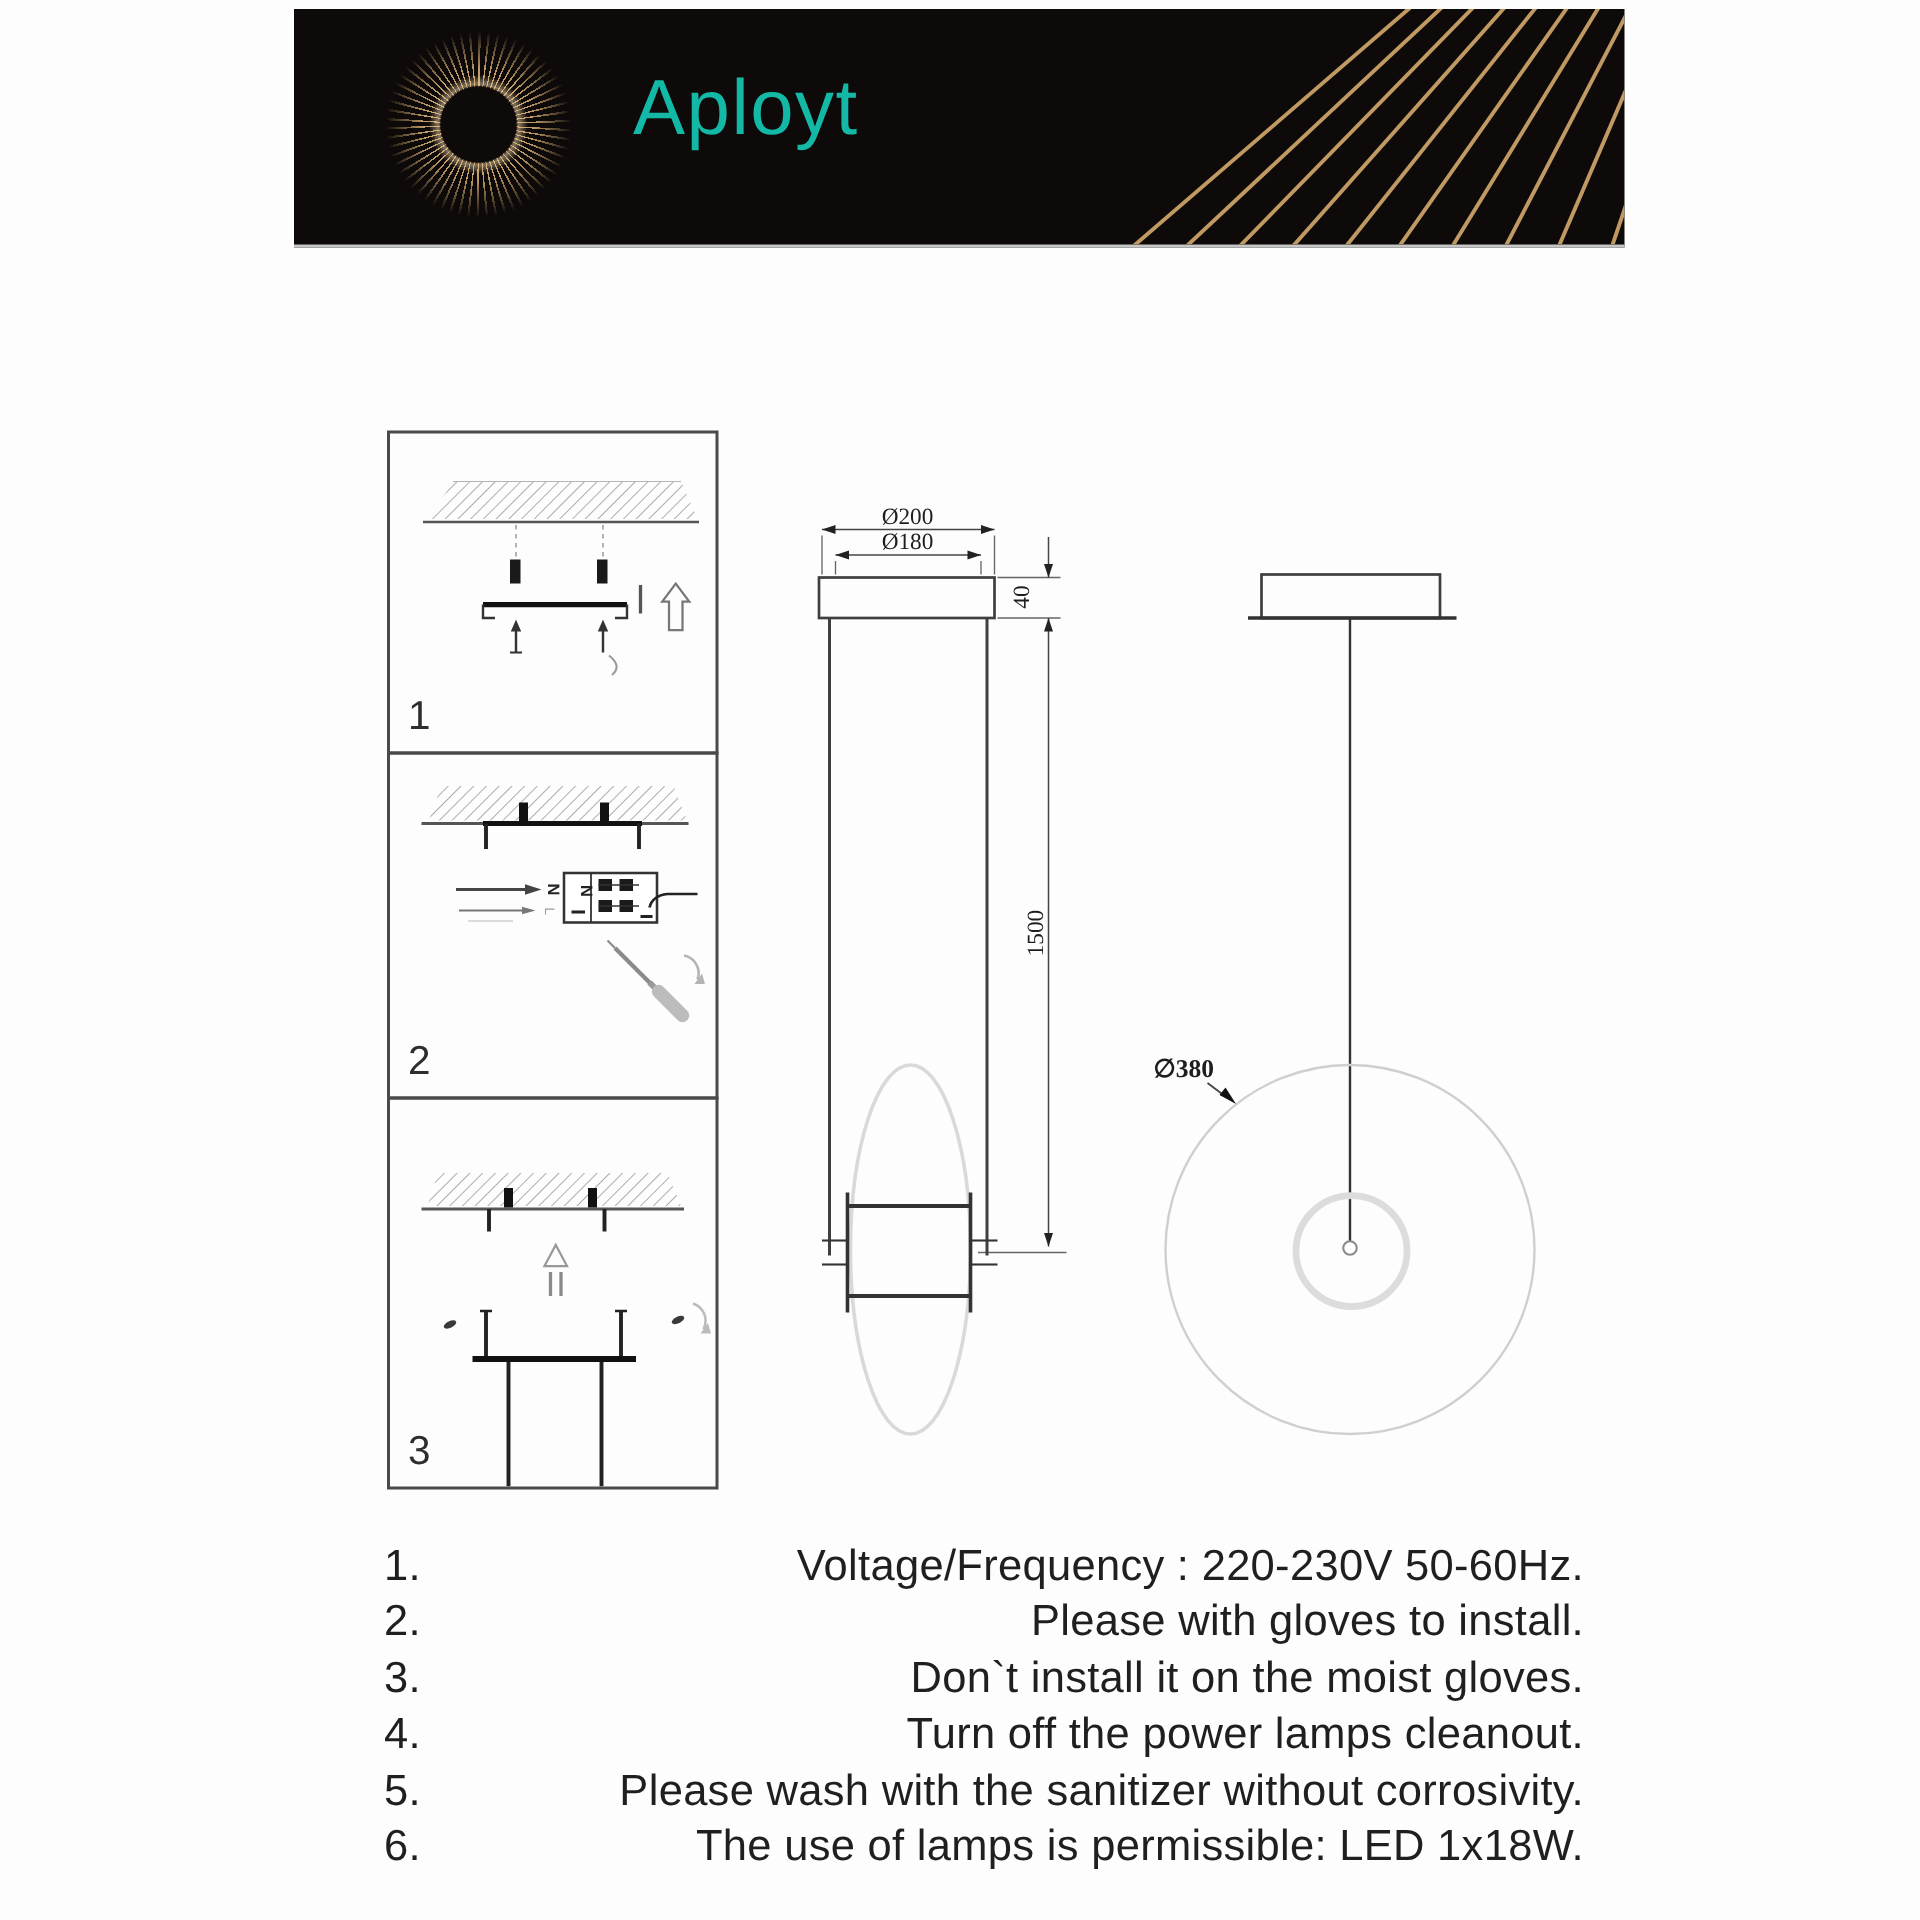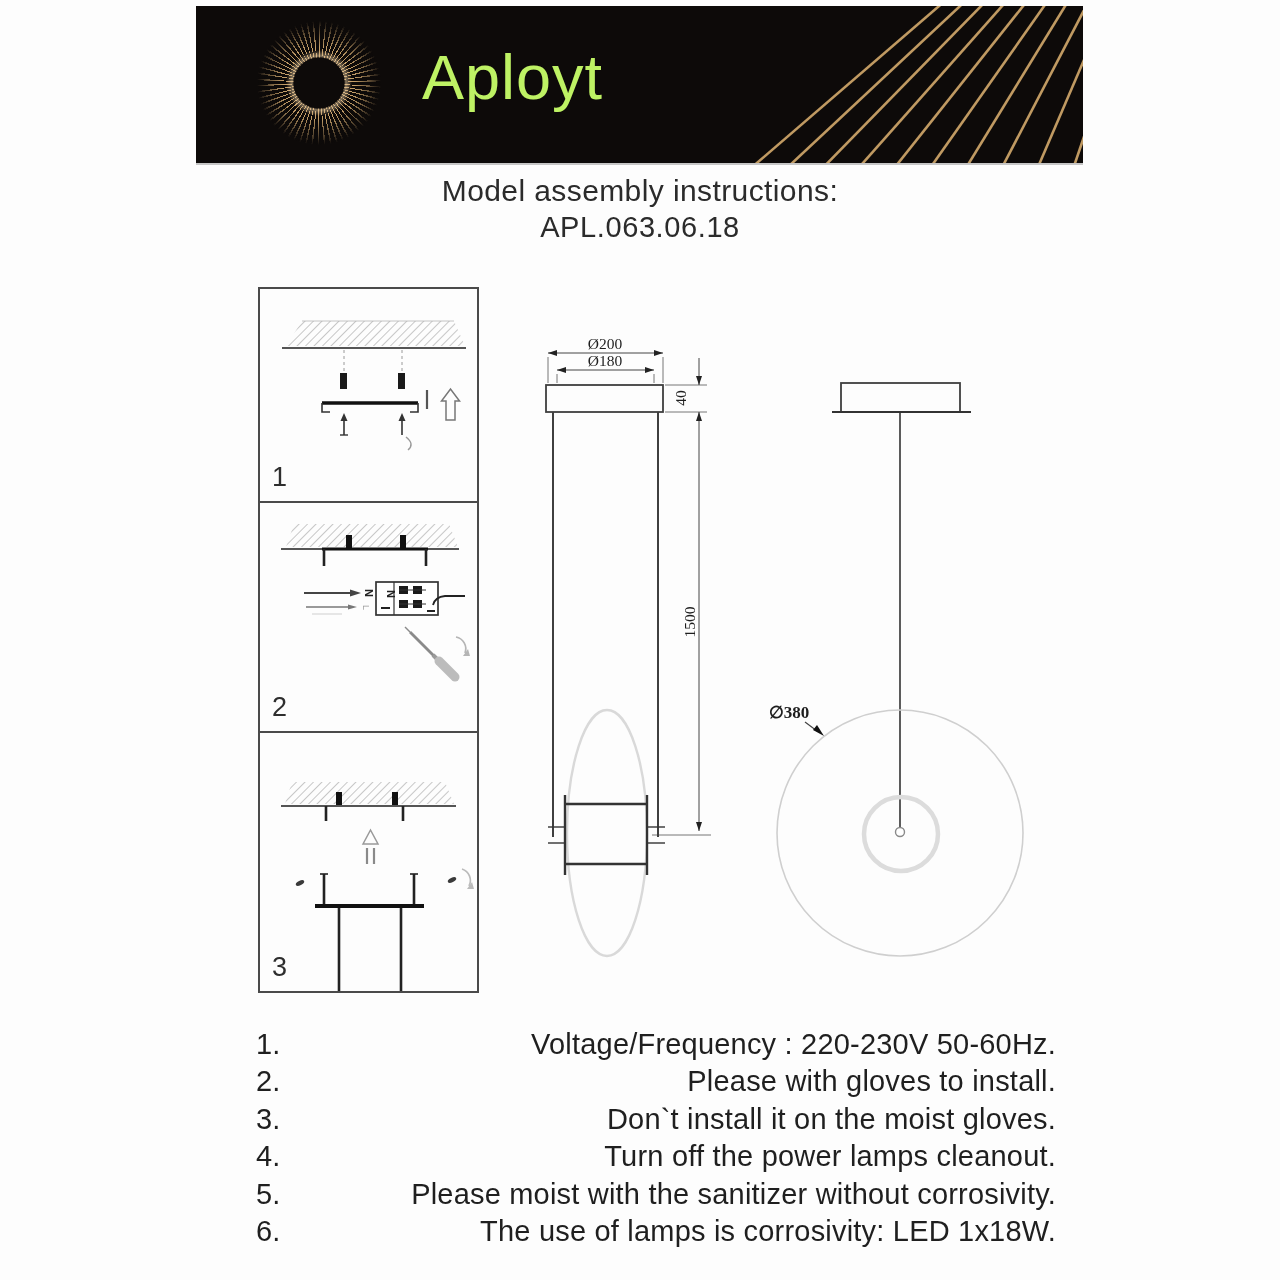--- a/index.html
+++ b/index.html
@@ -7,22 +7,22 @@
         font-family:"Liberation Sans",sans-serif;color:#222;}
   
   .banner{position:absolute;left:196px;top:6px;width:887px;height:157px;background:#0d0a09;
           border-bottom:2px solid #c6c6c6;overflow:hidden;}
   .starburst{position:absolute;left:60px;top:14px;width:126px;height:126px;border-radius:50%;
     background:
       radial-gradient(circle, #0d0a09 0 25px, rgba(13,10,9,0) 26px),
       radial-gradient(circle, rgba(0,0,0,0) 0 24px, rgba(238,209,164,0.55) 27px, rgba(238,209,164,0) 33px),
       radial-gradient(circle, rgba(13,10,9,0) 0 36px, rgba(13,10,9,0.6) 52px, #0d0a09 62px),
       repeating-conic-gradient(#c49e68 0deg 1.5deg, rgba(13,10,9,0) 1.5deg 5.8deg);}
-  .brand{position:absolute;left:226px;top:40px;font-size:63px;line-height:1;font-weight:300;
-         letter-spacing:1px;color:#bef264;}
+  .brand{position:absolute;left:226px;top:40px;font-size:52px;line-height:1;font-weight:300;
+         letter-spacing:1px;color:#14b8a6;}
   .rays{position:absolute;left:0;top:0;width:887px;height:157px;}
   
   .title-block{position:absolute;left:0;top:172px;width:1280px;text-align:center;}
   .title-line{font-size:30px;line-height:37px;color:#2b2b2b;letter-spacing:0.4px;}
   .model-line{font-size:29px;line-height:36px;color:#2b2b2b;letter-spacing:0.6px;}
   
   .panels{position:absolute;left:258px;top:287px;width:221px;}
   .panel{position:relative;width:221px;border:2px solid #4a4a4a;box-sizing:border-box;margin-top:-2px;}
   .panel:first-child{margin-top:0;}
   .panel svg{display:block;}
@@ -59,24 +59,20 @@
         <line x1="1010" y1="-230" x2="836" y2="175"></line>
         <line x1="1010" y1="-230" x2="873" y2="175"></line>
         <line x1="1010" y1="-230" x2="910" y2="175"></line>
         <line x1="1010" y1="-230" x2="947" y2="175"></line>
         <line x1="1010" y1="-230" x2="984" y2="175"></line>
         <line x1="1010" y1="-230" x2="1021" y2="175"></line>
       </g>
     </svg>
   </div>
 
-  <div class="title-block">
-    <div class="title-line">Model assembly instructions:</div>
-    <div class="model-line">APL.063.06.18</div>
-  </div>
 
   <div class="panels">
 
     <div class="panel">
       <svg width="217" height="212" viewBox="0 0 217 212">
         <defs>
           <pattern id="h1" patternUnits="userSpaceOnUse" width="6" height="6" patternTransform="rotate(45)">
             <line x1="0" y1="0" x2="0" y2="6" stroke="#929292" stroke-width="1"></line>
           </pattern>
         </defs>
@@ -246,21 +242,21 @@
     <div class="irow">
       <span class="inum">3.</span>
       <span class="itxt">Don`t install it on the moist gloves.</span>
     </div>
     <div class="irow">
       <span class="inum">4.</span>
       <span class="itxt">Turn off the power lamps cleanout.</span>
     </div>
     <div class="irow">
       <span class="inum">5.</span>
-      <span class="itxt">Please moist with the sanitizer without corrosivity.</span>
+      <span class="itxt">Please wash with the sanitizer without corrosivity.</span>
     </div>
     <div class="irow">
       <span class="inum">6.</span>
-      <span class="itxt">The use of lamps is corrosivity: LED 1x18W.</span>
+      <span class="itxt">The use of lamps is permissible: LED 1x18W.</span>
     </div>
   </div>
 
 </div>
 
 </body></html>

